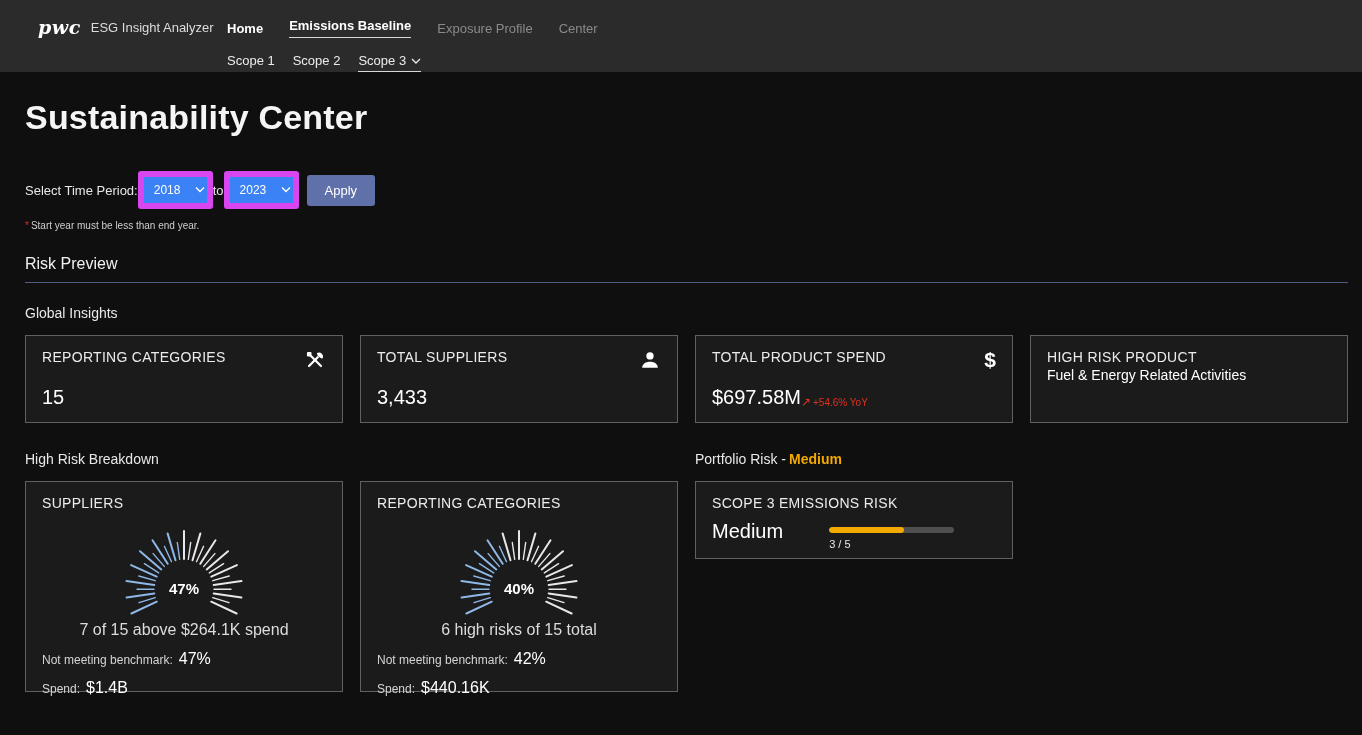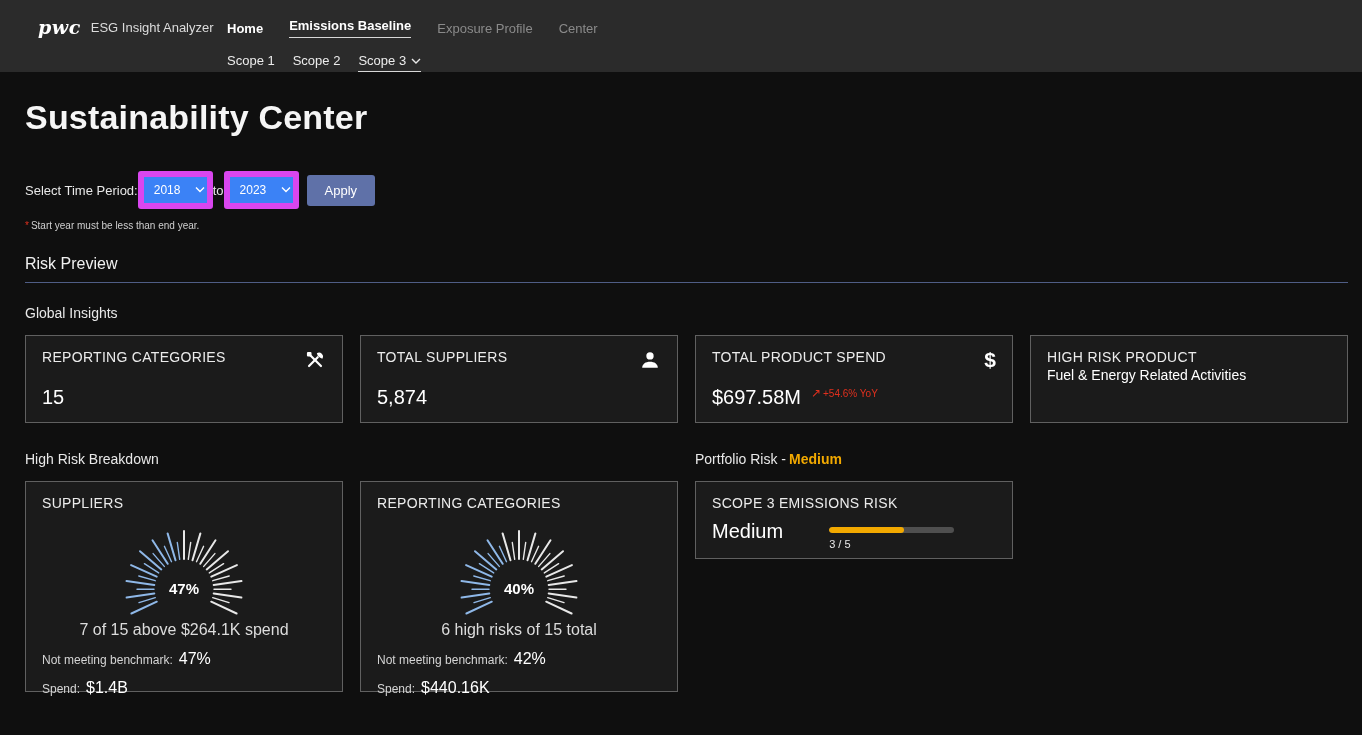--- a/index.html
+++ b/index.html
@@ -87,21 +87,21 @@
   .grid { display: grid; grid-template-columns: repeat(4, 1fr); gap: 17px; }
   .cards-row1 { margin-top: 14px; }
   .card { background: #1b1b1b; border: 1px solid #606060; padding: 13px 16px; }
   .card.summary { height: 88px; display: flex; flex-direction: column; justify-content: space-between; }
   .card-head { display: flex; justify-content: space-between; align-items: flex-start; }
   .card-title { font-size: 14px; color: #ececec; letter-spacing: .3px; }
   .card-icon { color: #ffffff; line-height: 1; }
   .dollar-glyph { font-size: 21px; font-weight: bold; }
   .card-value { font-size: 20px; color: #ffffff; }
   .card-value.small { font-size: 14px; }
-  .value-row { display: flex; align-items: flex-start; gap: 10px; }
+  .value-row { display: flex; align-items: flex-end; }
   .trend { font-size: 10px; white-space: nowrap; }
   .trend .arrow { font-size: 12px; margin-right: 2px; }
   .breakdown-row { margin-top: 28px; align-items: center; }
   .breakdown-label { grid-column: 1 / span 2; font-size: 14px; }
   .portfolio { grid-column: 3; font-size: 14px; }
   .portfolio .val { font-weight: bold; margin-left: 3px; }
   .cards-row2 { margin-top: 14px; }
   .gauge-card { height: 211px; }
   .gauge-wrap { position: relative; width: 220px; margin: 0 auto; }
   .gauge-pct {
@@ -196,21 +196,21 @@
     <div class="card summary">
       <div class="card-head">
         <span class="card-title">TOTAL SUPPLIERS</span>
         <span class="card-icon">
           <svg width="22" height="22" viewBox="0 0 24 24" fill="#ffffff">
             <circle cx="12" cy="7.5" r="4"></circle>
             <path d="M3.5 20.5c0-4.2 3.8-6.5 8.5-6.5s8.5 2.3 8.5 6.5z"></path>
           </svg>
         </span>
       </div>
-      <div class="card-value">5,874</div>
+      <div class="card-value">3,433</div>
     </div>
 
     <div class="card summary">
       <div class="card-head">
         <span class="card-title">TOTAL PRODUCT SPEND</span>
         <span class="card-icon dollar-glyph">$</span>
       </div>
       <div class="value-row">
         <span class="card-value">$697.58M</span>
         <span class="trend" style="color: rgb(224, 48, 30);"><span class="arrow">↗</span><span>+54.6% YoY</span></span>

